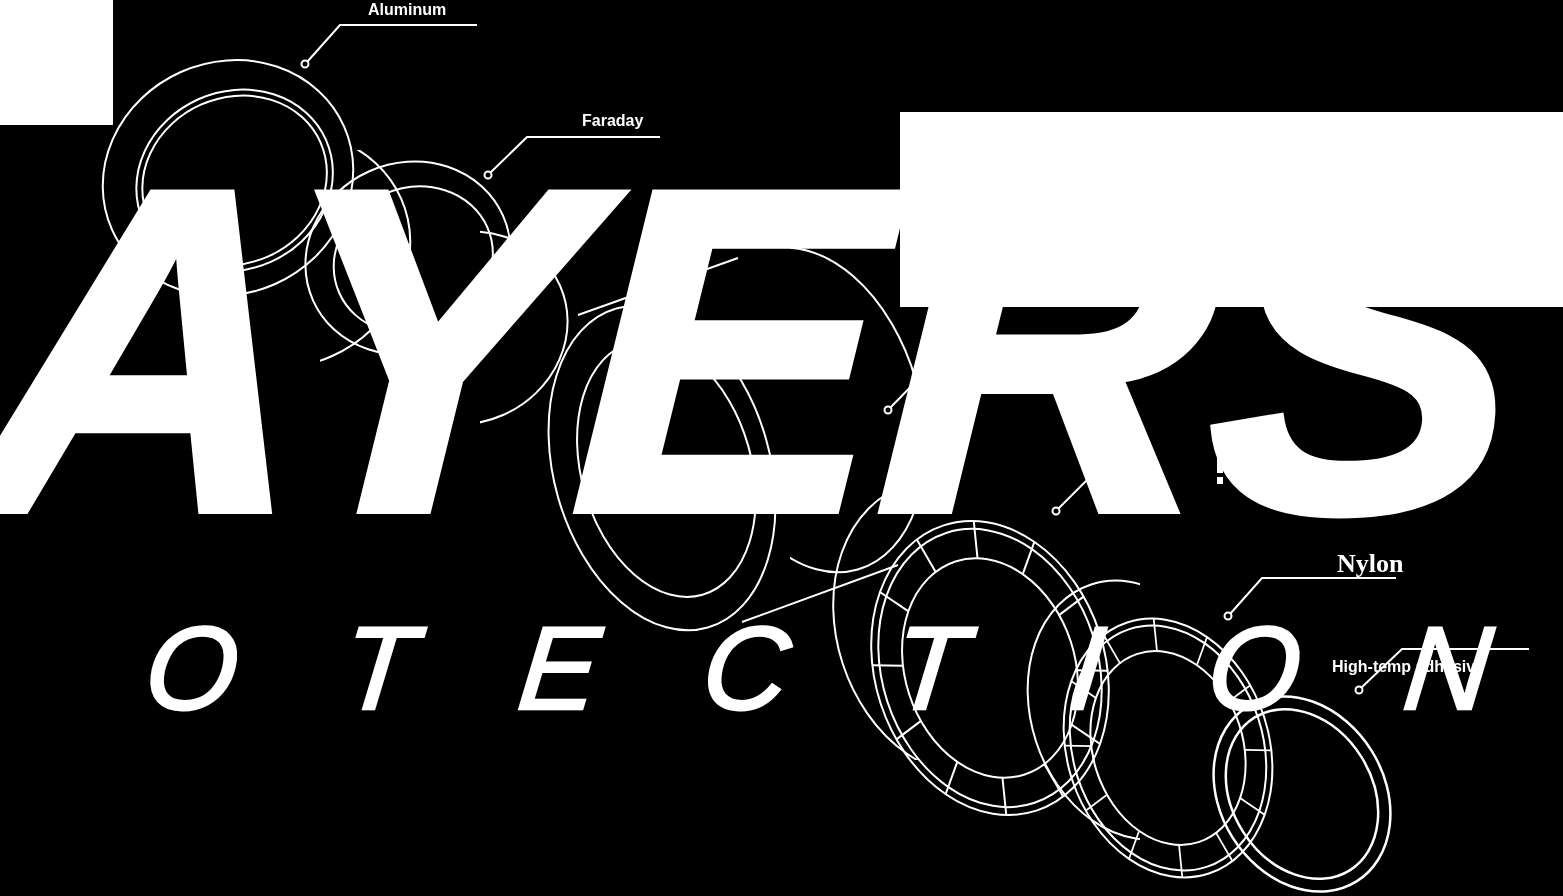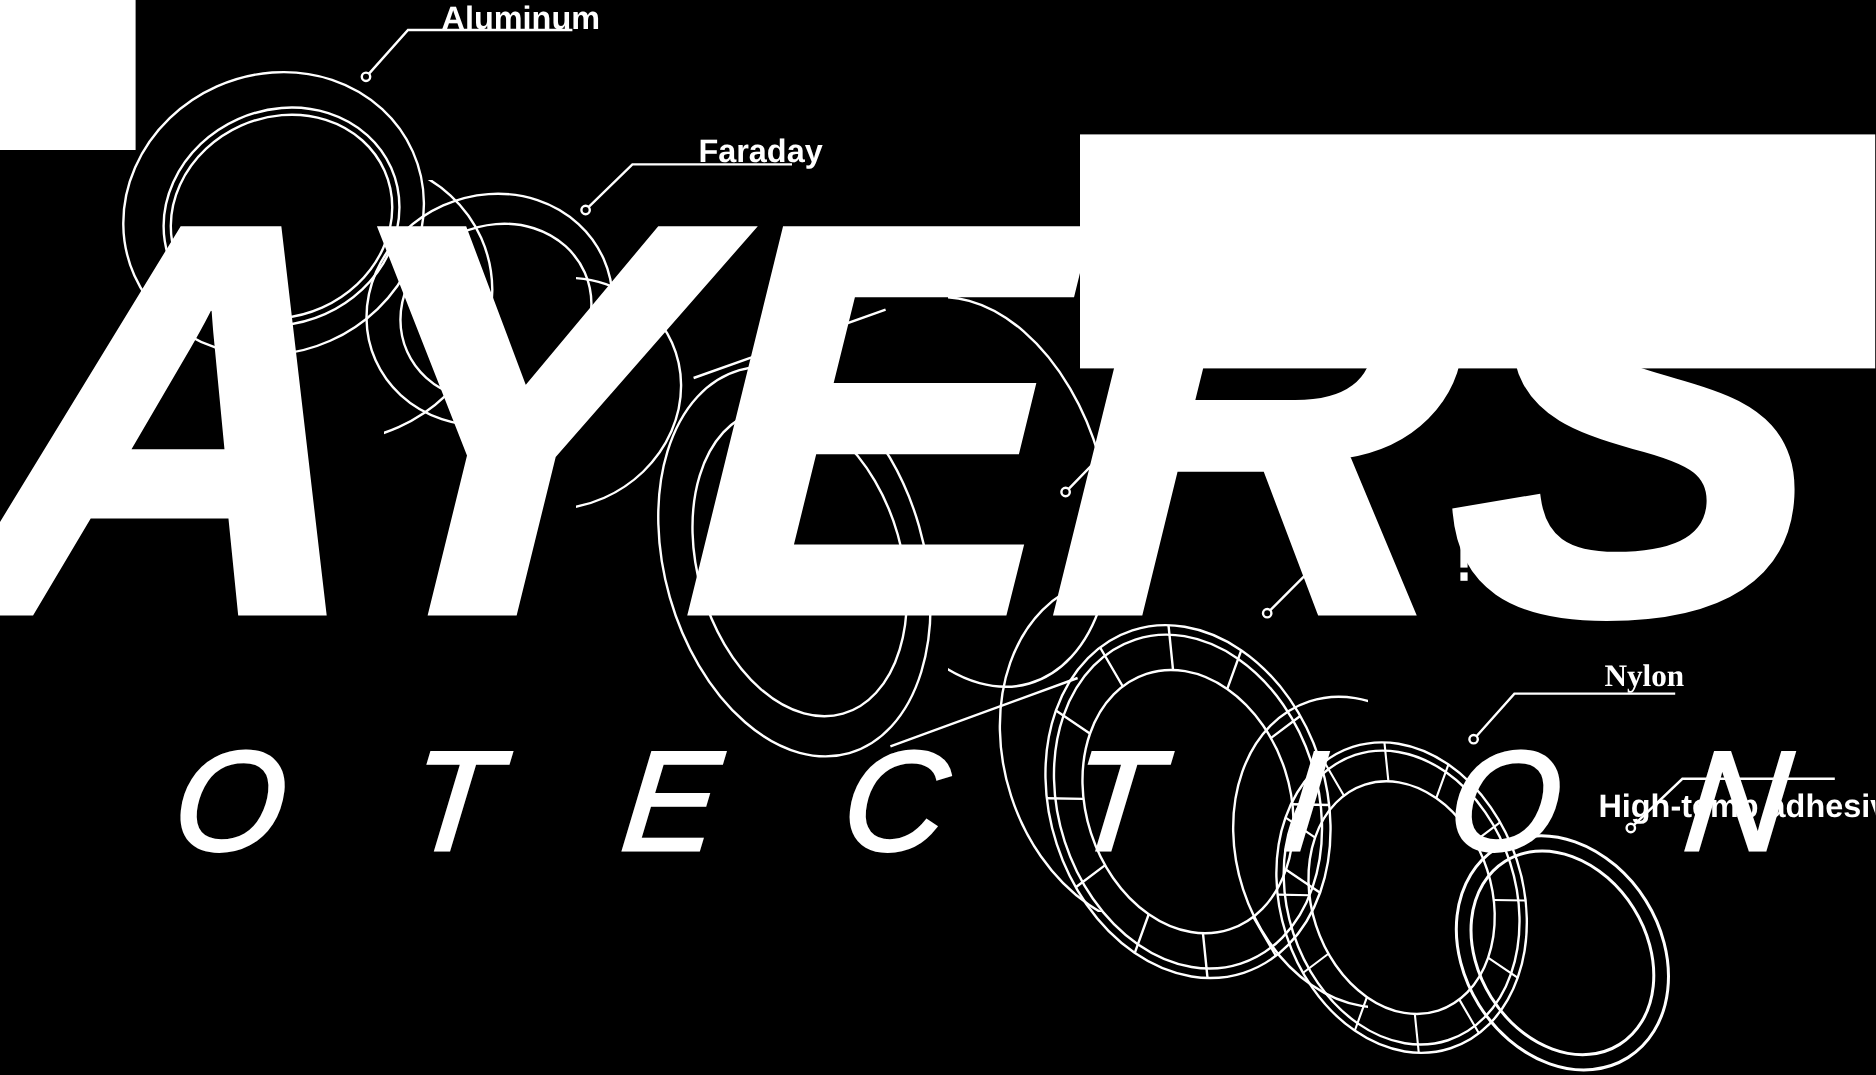--- a/index.html
+++ b/index.html
@@ -12,21 +12,21 @@
   svg .sliver{fill:#fff;stroke:none;}
   .block{position:absolute;background:#fff;}
   .block-tl{left:0;top:0;width:113px;height:125px;}
   .block-tr{left:900px;top:112px;width:663px;height:195px;}
   .title{position:absolute;left:-35px;top:121px;margin:0;font-size:460px;line-height:1;
          font-weight:bold;font-style:italic;letter-spacing:-2px;white-space:nowrap;
          color:#fff;-webkit-text-stroke:8px #fff;transform:skewX(-3deg);transform-origin:left bottom;}
   .subtitle{position:absolute;left:140px;top:609px;font-size:118px;line-height:1;
             font-style:italic;font-weight:normal;letter-spacing:105px;white-space:nowrap;
             color:#fff;-webkit-text-stroke:2.5px #fff;transform:skewX(-6deg);transform-origin:left bottom;}
-  .lbl{position:absolute;font-size:27px;font-weight:bold;color:#fff;white-space:nowrap;line-height:1.1;}
+  .lbl{position:absolute;font-size:16px;font-weight:bold;color:#fff;white-space:nowrap;line-height:1.1;}
   .lbl-aluminum{left:368px;top:1px;}
   .lbl-faraday{left:582px;top:112px;}
   .lbl-partial{left:974px;top:344px;}
   .lbl-nylon{left:1337px;top:550px;font-size:26px;font-family:Liberation Serif, serif;}
   .lbl-adhesive{left:1332px;top:658px;}
 </style>
 </head>
 <body>
 
 <div class="stage">

